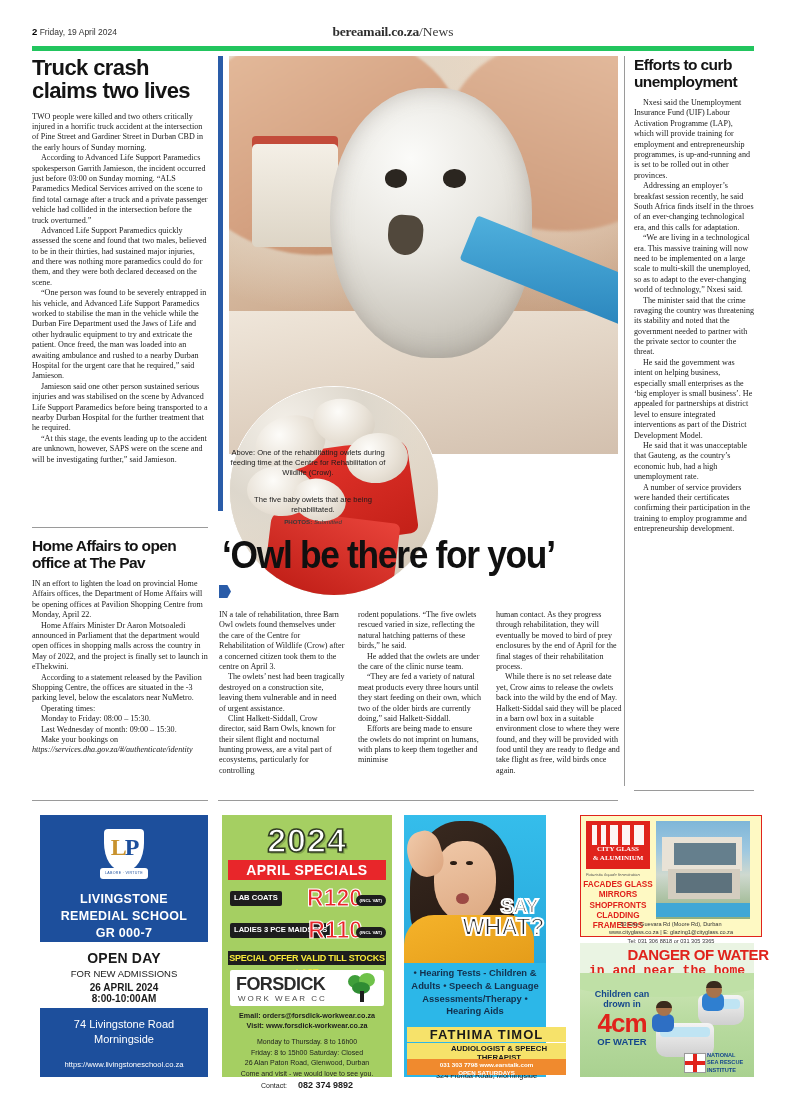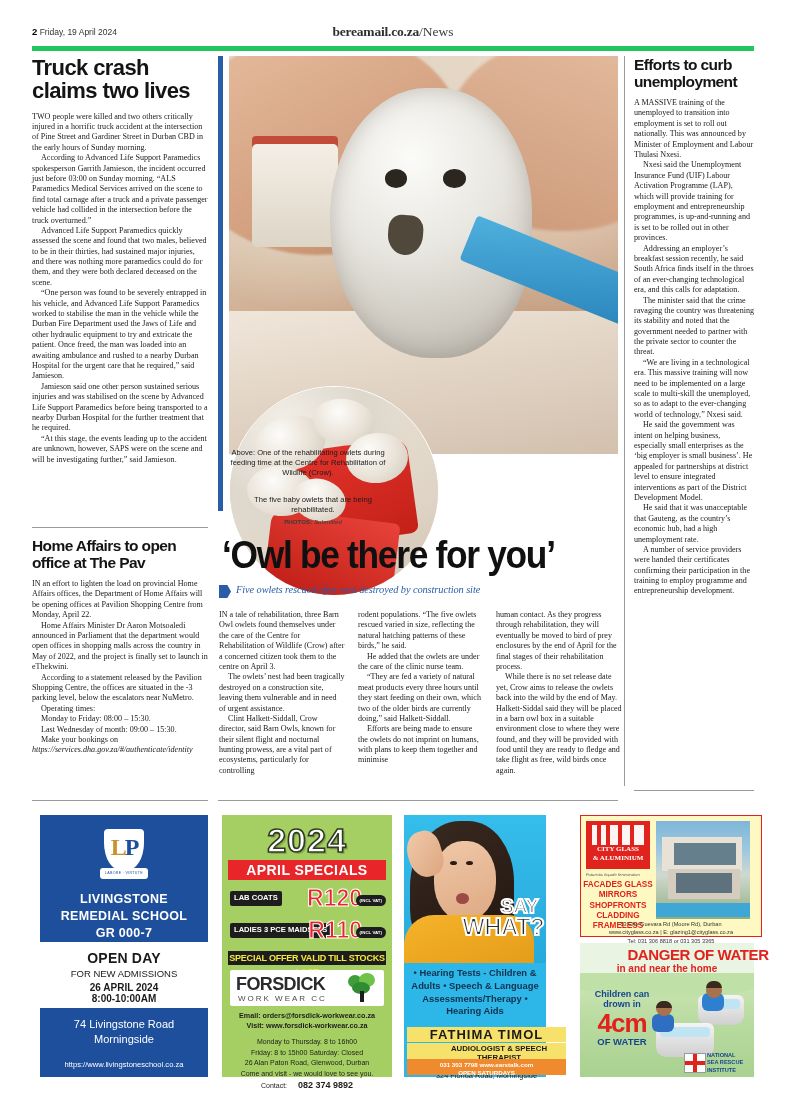--- a/index.html
+++ b/index.html
@@ -506,22 +506,22 @@
 
   
   .ad5 { left: 580px; top: 943px; width: 174px; height: 134px; background:#eaf4e3; }
   .ad5-t {
     position:absolute; left:0; top:3px; width:100%; text-align:center;
     font-family:"Liberation Sans", sans-serif; font-weight:bold;
     font-size:15px; color:#e0231c; letter-spacing:-0.4px;padding-left:31px;
   }
   .ad5-s {
     position:absolute; left:0; top:20px; width:100%; text-align:center;
-    font-family:Liberation Sans, sans-serif; font-weight:bold;
-    font-size:10px; color:#e0231c;
+    font-family:Liberation Mono, monospace; font-weight:bold;
+    font-size:13px; color:#e0231c;
   }
   .ad5-scene {
     position:absolute; left:0; top:30px; width:100%; height:104px;
     background: linear-gradient(180deg,#cfe7b8 0%, #b9dba0 46%, #a9d190 100%);
     overflow:hidden;
   }
   .a5-hill {
     position:absolute; left:-10%; top:-10px; width:120%; height:34px;
     background:#bfe0a6; border-radius:50%;
   }
@@ -641,21 +641,20 @@
 
   <div class="cap-a">Above: One of the rehabilitating owlets during feeding time at the Centre for Rehabilitation of Wildlife (Crow).</div>
   <div class="cap-b">The five baby owlets that are being rehabilitated.</div>
   <div class="cap-credit">
     <b>PHOTOS:</b>
     <span>Submitted</span>
   </div>
 
   <div class="owl-head">‘Owl be there for you’</div>
   <div class="sub-flag"></div>
-  <div class="owl-sub">Five owlets rescued after nest destroyed by construction site</div>
 
   <div class="art-col art-c1 body-text">
     <p class="first">IN a tale of rehabilitation, three Barn Owl owlets found themselves under the care of the Centre for Rehabilitation of Wildlife (Crow) after a concerned citizen took them to the centre on April 3.</p>
     <p>The owlets’ nest had been tragically destroyed on a construction site, leaving them vulnerable and in need of urgent assistance.</p>
     <p>Clint Halkett-Siddall, Crow director, said Barn Owls, known for their silent flight and nocturnal hunting prowess, are a vital part of ecosystems, particularly for controlling</p>
   </div>
   <div class="art-col art-c2 body-text">
     <p class="first">rodent populations. “The five owlets rescued varied in size, reflecting the natural hatching patterns of these birds,” he said.</p>
     <p>He added that the owlets are under the care of the clinic nurse team.</p>
     <p>“They are fed a variety of natural meat products every three hours until they start feeding on their own, which two of the older birds are currently doing,” said Halkett-Siddall.</p>
@@ -665,25 +664,24 @@
     <p class="first">human contact. As they progress through rehabilitation, they will eventually be moved to bird of prey enclosures by the end of April for the final stages of their rehabilitation process.</p>
     <p>While there is no set release date yet, Crow aims to release the owlets back into the wild by the end of May. Halkett-Siddal said they will be placed in a barn owl box in a suitable environment close to where they were found, and they will be provided with food until they are ready to fledge and take flight as free, wild birds once again.</p>
   </div>
 
   <div class="rule-center"></div>
 
   <div class="vrule"></div>
   <div class="col-right">
     <div class="hl h-unemp">Efforts to curb unemployment</div>
     <div class="body-text">
-      <p class="first">A MASSIVE training of the unemployed to transition into employment is set to roll out nationally. This was announced by Minister of Employment and Labour Thulasi Nxesi.</p>
       <p>Nxesi said the Unemployment Insurance Fund (UIF) Labour Activation Programme (LAP), which will provide training for employment and entrepreneurship programmes, is up-and-running and is set to be rolled out in other provinces.</p>
       <p>Addressing an employer’s breakfast session recently, he said South Africa finds itself in the throes of an ever-changing technological era, and this calls for adaptation.</p>
+      <p>“We are living in a technological era. This massive training will now need to be implemented on a large scale to multi-skill the unemployed, so as to adapt to the ever-changing world of technology,” Nxesi said.</p>
       <p>The minister said that the crime ravaging the country was threatening its stability and noted that the government needed to partner with the private sector to counter the threat.</p>
-      <p>“We are living in a technological era. This massive training will now need to be implemented on a large scale to multi-skill the unemployed, so as to adapt to the ever-changing world of technology,” Nxesi said.</p>
       <p>He said the government was intent on helping business, especially small enterprises as the ‘big employer is small business’. He appealed for partnerships at district level to ensure integrated interventions as part of the District Development Model.</p>
       <p>He said that it was unacceptable that Gauteng, as the country’s economic hub, had a high unemployment rate.</p>
       <p>A number of service providers were handed their certificates confirming their participation in the training to employ programme and entrepreneurship development.</p>
     </div>
   </div>
   <div class="rule-right"></div>
 
   <div class="ad ad1">
     <div class="ad1-crest">
       <div class="crest-shield"></div>

